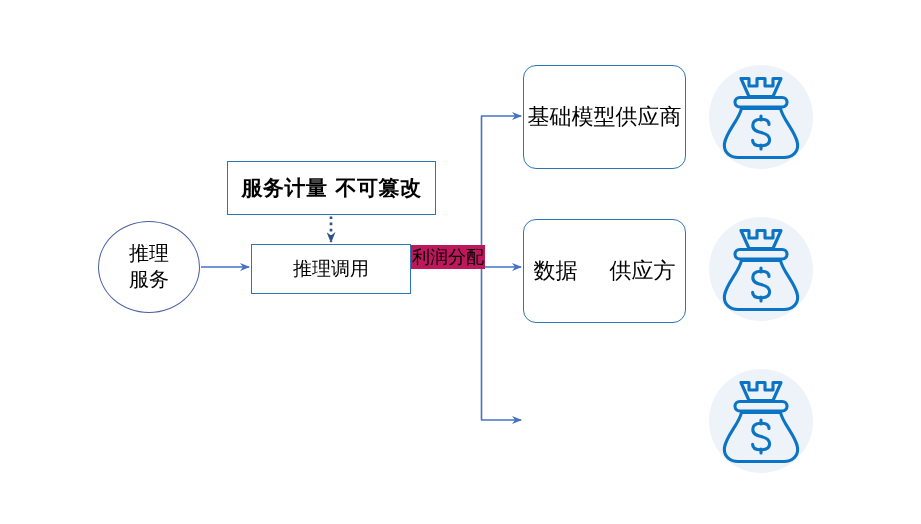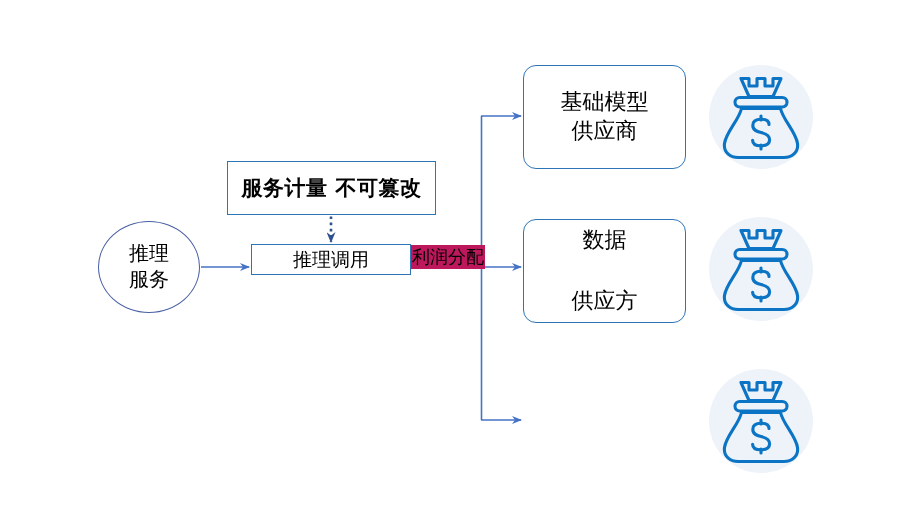--- a/index.html
+++ b/index.html
@@ -46,21 +46,21 @@
     line-height: 1.28;
     background: #ffffff;
   }
 
   
   .node-rect {
     position: absolute;
     left: 251px;
     top: 244px;
     width: 160px;
-    height: 31px;
+    height: 50px;
     border: 1.5px solid #2e75b6;
     box-sizing: border-box;
     display: flex;
     align-items: center;
     justify-content: center;
     color: #000000;
     font-size: 19px;
     background: #ffffff;
   }
 
@@ -86,21 +86,21 @@
   
   .node-round {
     position: absolute;
     left: 523px;
     width: 163px;
     height: 104px;
     border: 1.6px solid #2e75b6;
     border-radius: 13px;
     box-sizing: border-box;
     display: flex;
-    flex-direction: column;
+    flex-direction: row;
     align-items: center;
     justify-content: center;
     color: #000000;
     font-size: 22px;
     line-height: 1.3;
     background: #ffffff;
   }
   .node-round.r1 { top: 65px; }
   .node-round.r2 { top: 219px; gap: 32px; }
   .node-round.r3 { top: 369px; }

